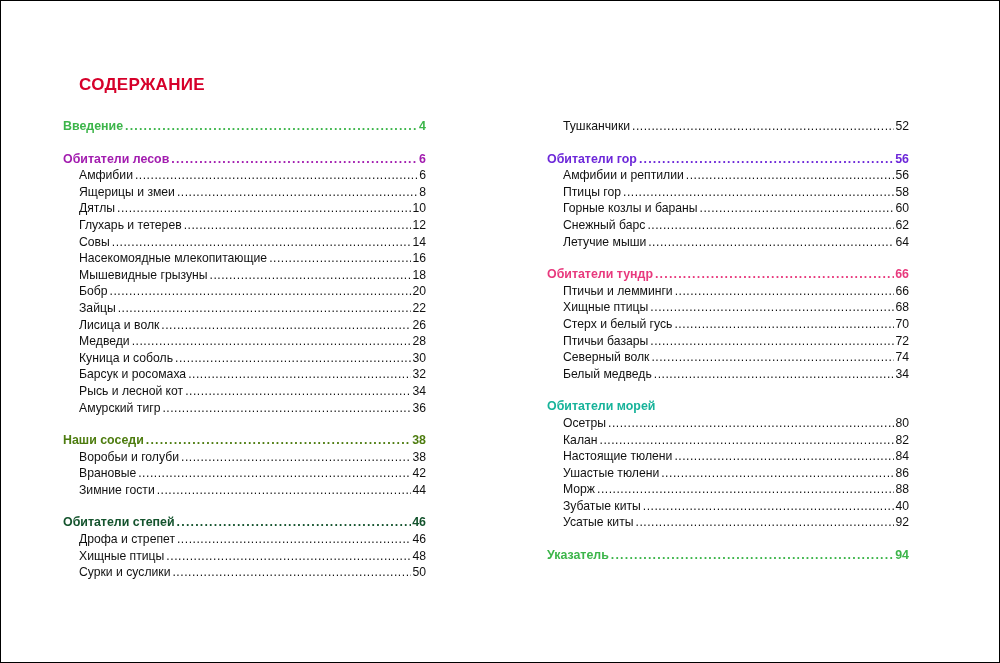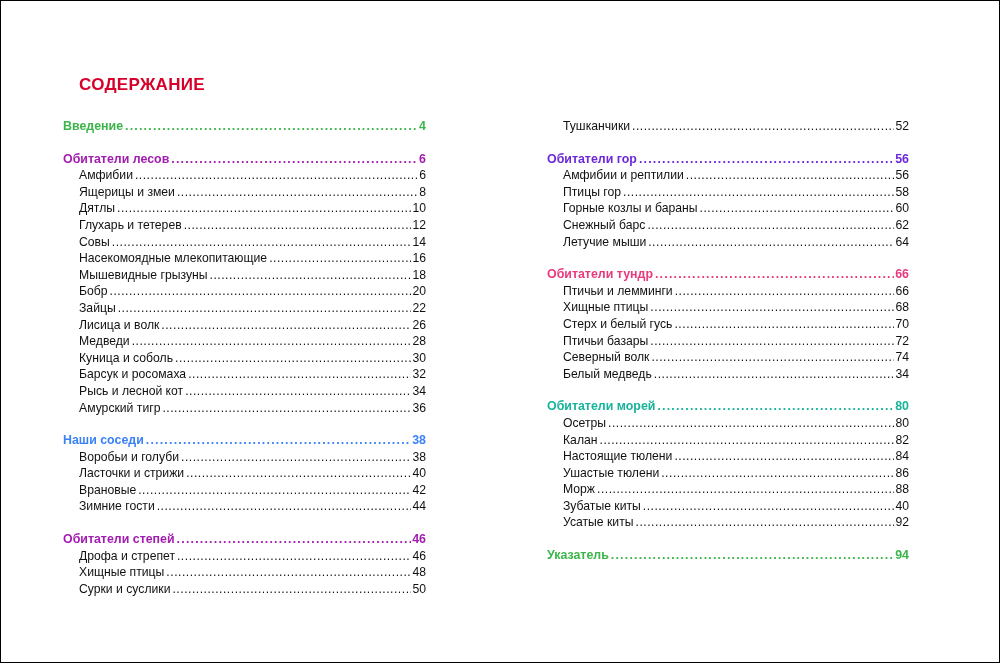--- a/index.html
+++ b/index.html
@@ -105,47 +105,42 @@
         <span class="lbl">Рысь и лесной кот</span>
         <span class="dots"></span>
         <span class="pg">34</span>
       </div>
       <div class="row sub">
         <span class="lbl">Амурский тигр</span>
         <span class="dots"></span>
         <span class="pg">36</span>
       </div>
       <div class="gap"></div>
-      <div class="row head" style="color: #3b82f6;">
+      <div class="row head" style="color: #4d7c0f;">
         <span class="lbl">Наши соседи</span>
         <span class="dots"></span>
         <span class="pg">38</span>
       </div>
       <div class="row sub">
         <span class="lbl">Воробьи и голуби</span>
         <span class="dots"></span>
         <span class="pg">38</span>
       </div>
       <div class="row sub">
-        <span class="lbl">Ласточки и стрижи</span>
-        <span class="dots"></span>
-        <span class="pg">40</span>
-      </div>
-      <div class="row sub">
         <span class="lbl">Врановые</span>
         <span class="dots"></span>
         <span class="pg">42</span>
       </div>
       <div class="row sub">
         <span class="lbl">Зимние гости</span>
         <span class="dots"></span>
         <span class="pg">44</span>
       </div>
       <div class="gap"></div>
-      <div class="row head" style="color: #a21caf;">
+      <div class="row head" style="color: #14532d;">
         <span class="lbl">Обитатели степей</span>
         <span class="dots"></span>
         <span class="pg">46</span>
       </div>
       <div class="row sub">
         <span class="lbl">Дрофа и стрепет</span>
         <span class="dots"></span>
         <span class="pg">46</span>
       </div>
       <div class="row sub">
@@ -226,21 +221,21 @@
         <span class="lbl">Северный волк</span>
         <span class="dots"></span>
         <span class="pg">74</span>
       </div>
       <div class="row sub">
         <span class="lbl">Белый медведь</span>
         <span class="dots"></span>
         <span class="pg">34</span>
       </div>
       <div class="gap"></div>
-      <div class="row head" style="color: rgb(23, 179, 154);">
+      <div class="row head" style="color: rgb(23, 179, 154); flex-direction: column;">
         <span class="lbl">Обитатели морей</span>
         <span class="dots"></span>
         <span class="pg">80</span>
       </div>
       <div class="row sub">
         <span class="lbl">Осетры</span>
         <span class="dots"></span>
         <span class="pg">80</span>
       </div>
       <div class="row sub">

